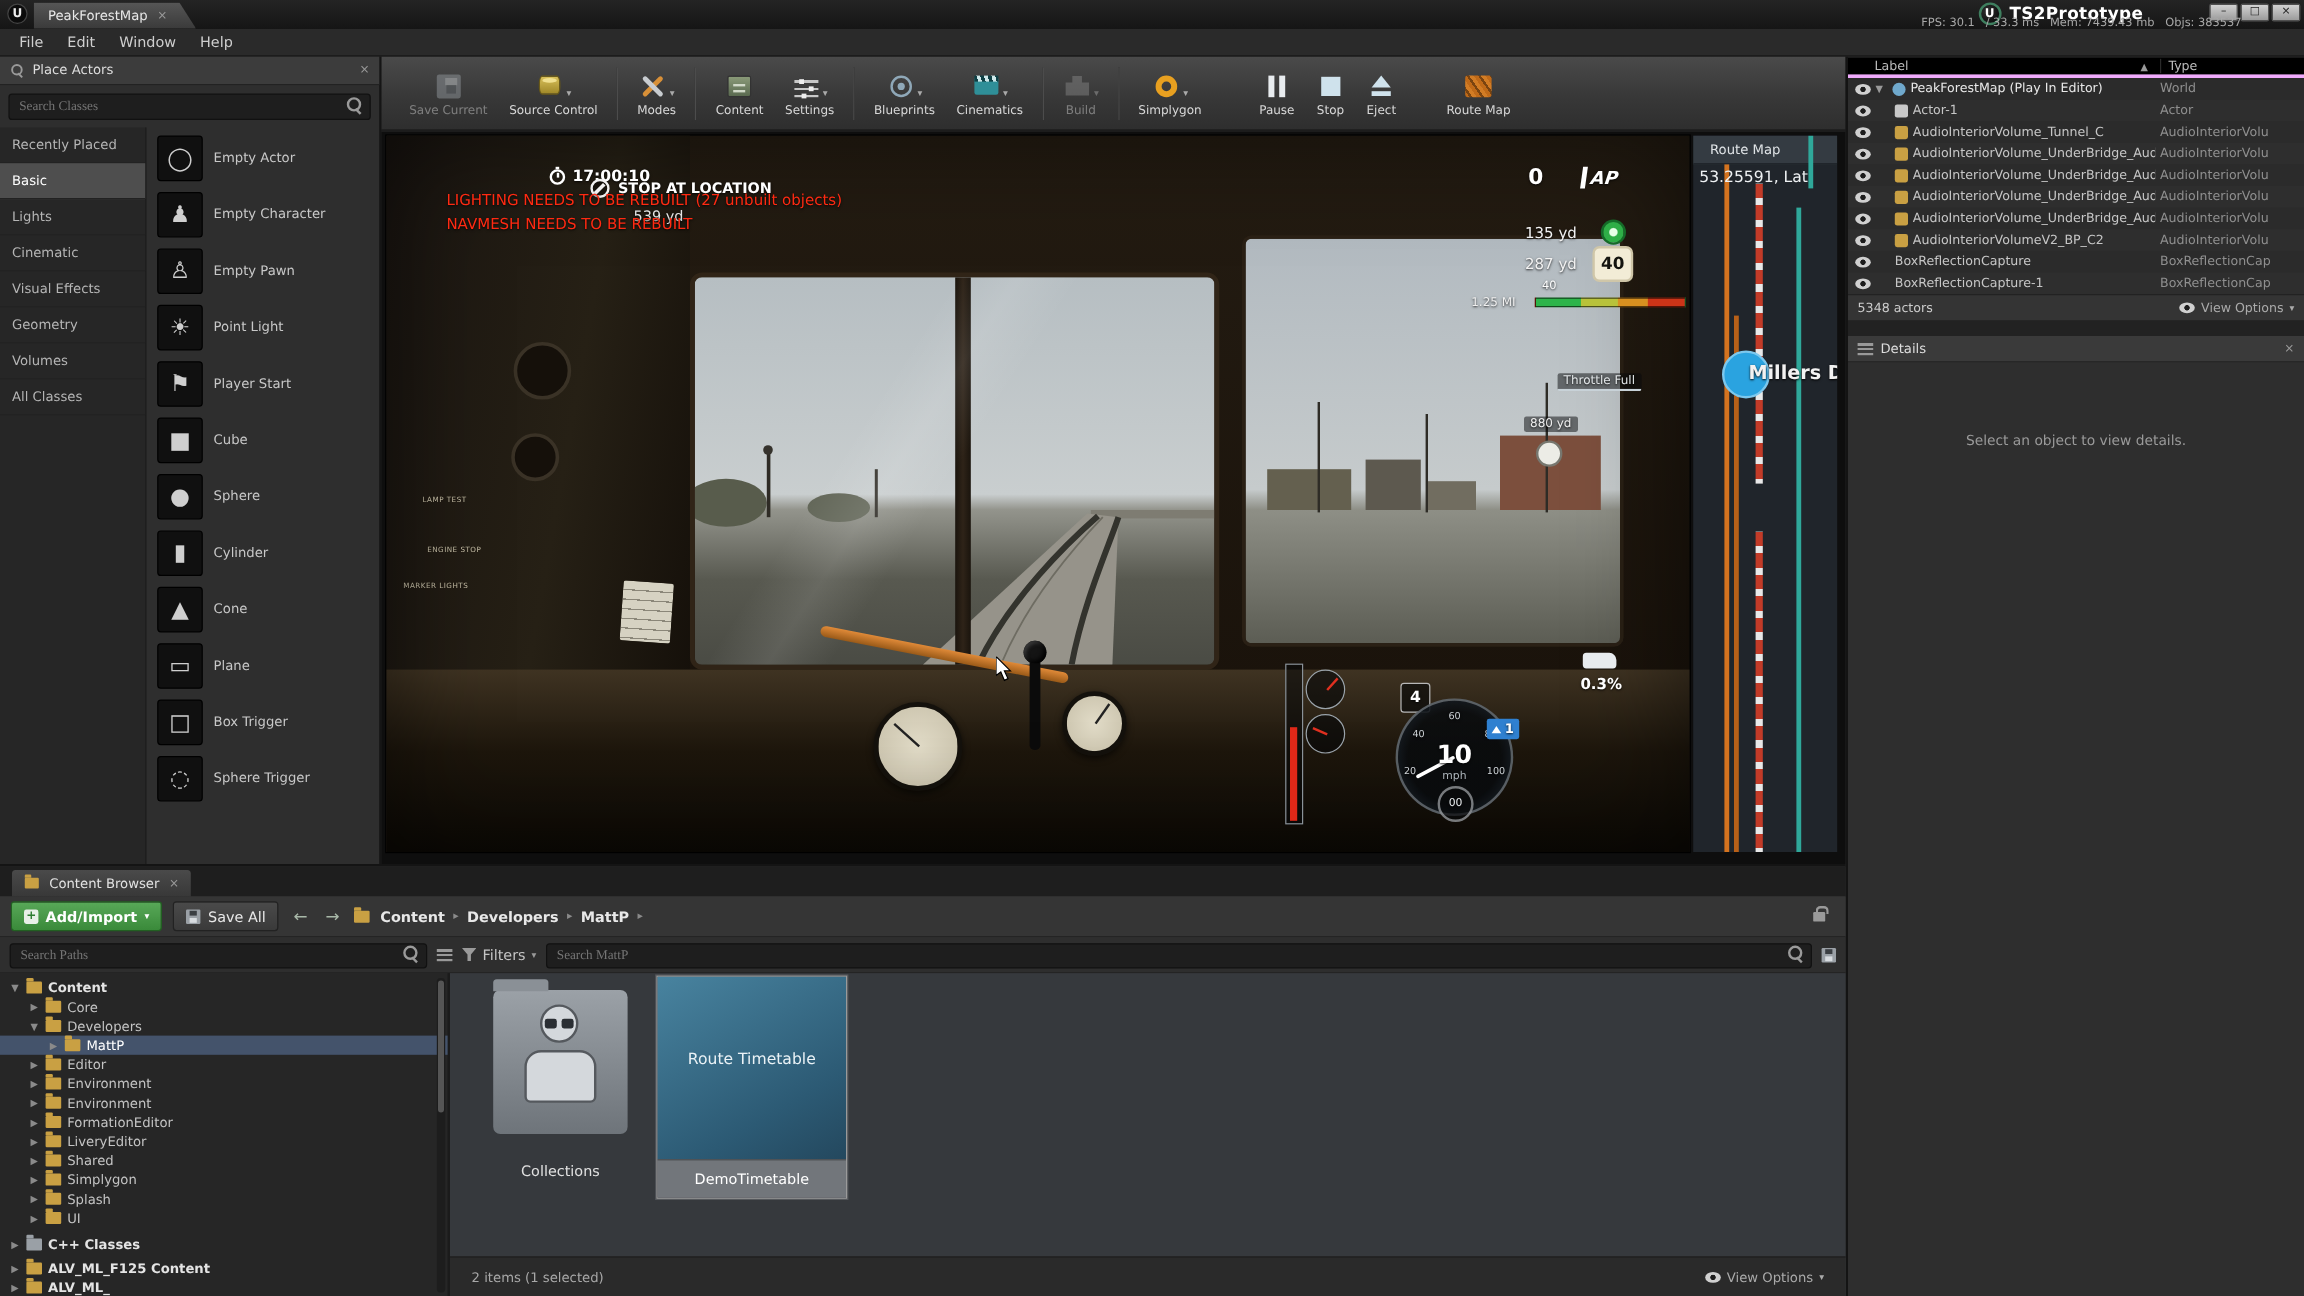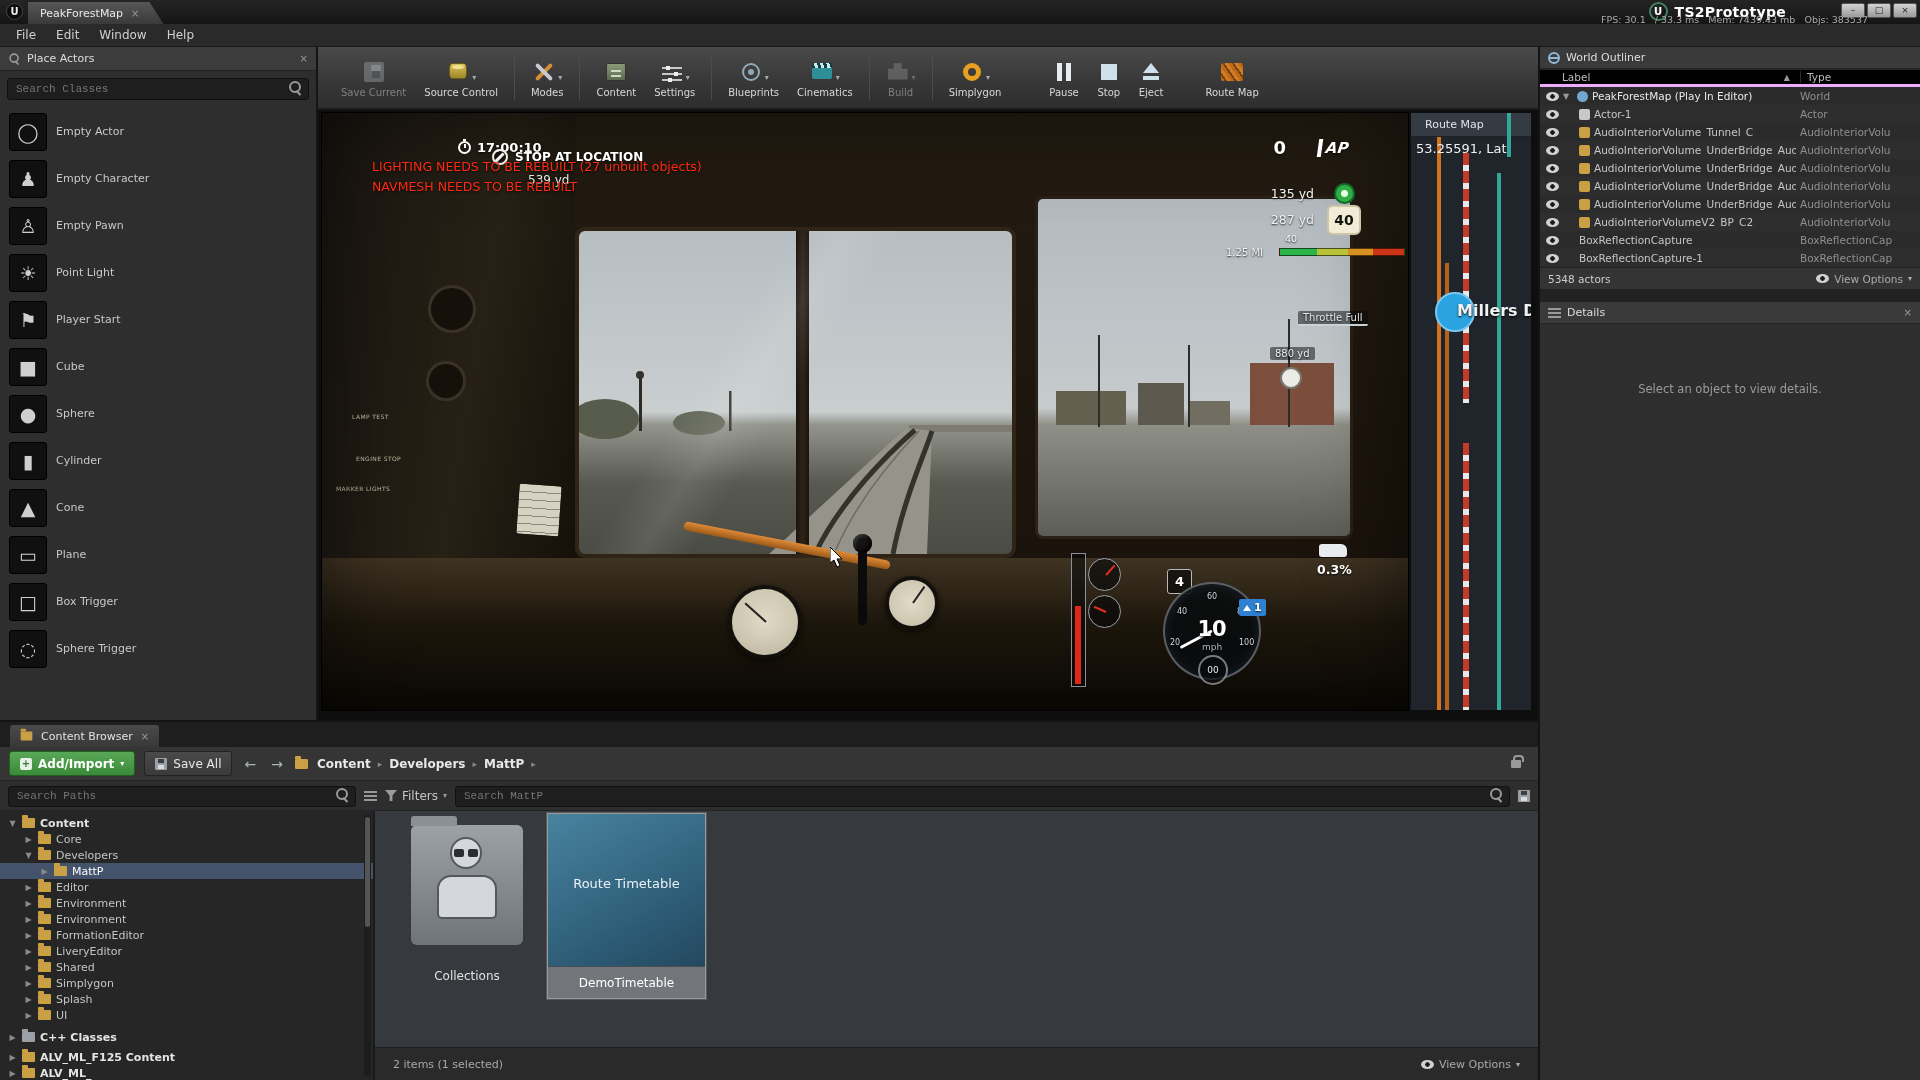--- a/index.html
+++ b/index.html
@@ -1,18 +1,18 @@
 <!DOCTYPE html>
 <html><head>
 <meta charset="utf-8">
 <style>
   *{box-sizing:border-box;margin:0;padding:0}
   html,body{width:1920px;height:1080px;overflow:hidden}
   body{position:relative;background:#141414;font-family:"DejaVu Sans","Liberation Sans",sans-serif;color:#ccc}
-  input{font-family:Liberation Mono, monospace;outline:none}
+  input{font-family:Liberation Serif, serif;outline:none}
 
   
   #titlebar{position:absolute;left:0;top:0;width:1920px;height:24px;background:linear-gradient(#242424,#151515);z-index:40}
   .ue-dot{position:absolute;left:6px;top:3px;width:17px;height:17px;border-radius:50%;background:#0c0c0c;border:1px solid #444;color:#eee;font-size:10px;font-weight:bold;text-align:center;line-height:15px}
   .tb-tab{position:absolute;left:28px;top:2px;height:22px;padding:0 24px 0 12px;background:linear-gradient(#565656,#3a3a3a);clip-path:polygon(0 0,calc(100% - 14px) 0,100% 100%,0 100%);font-size:11px;color:#e8e8e8;display:flex;align-items:center;gap:8px}
   .xg{color:#999;font-size:10px}
   .brand{position:absolute;right:134px;top:2px;display:flex;align-items:center;gap:7px}
   .brand .logo{width:19px;height:19px;border-radius:50%;background:radial-gradient(circle at 35% 35%,#2e2e2e,#050505);border:2px solid #3f7f5f;color:#fff;font-weight:bold;font-size:10px;line-height:15px;text-align:center}
   .brand .name{font-size:14px;font-weight:bold;color:#fff;letter-spacing:.3px}
   .tb-stats{position:absolute;right:52px;top:14px;display:flex;gap:9px;font-size:9.5px;color:#a8a8a8;white-space:nowrap;z-index:45}
@@ -222,20 +222,30 @@
   <div class="pa-head">
     <span class="ico-search" style="transform:scale(.8)"></span>
     <span>Place Actors</span>
     <span class="xg">×</span>
   </div>
   <div class="pa-search">
     <input placeholder="Search Classes" style="">
     <span class="ico-search in-ico"></span>
   </div>
   <div class="pa-body">
+    <div class="pa-cats">
+      <div class="pa-cat">Recently Placed</div>
+      <div class="pa-cat sel">Basic</div>
+      <div class="pa-cat">Lights</div>
+      <div class="pa-cat">Cinematic</div>
+      <div class="pa-cat">Visual Effects</div>
+      <div class="pa-cat">Geometry</div>
+      <div class="pa-cat">Volumes</div>
+      <div class="pa-cat">All Classes</div>
+    </div>
     <div class="pa-items">
       <div class="pa-item">
           <span class="pa-ibox">◯</span>
           <span class="lbl">Empty Actor</span>
         </div>
       <div class="pa-item">
           <span class="pa-ibox">♟</span>
           <span class="lbl">Empty Character</span>
         </div>
       <div class="pa-item">
@@ -495,24 +505,20 @@
     <div class="rm-line" style="left:52px;top:330px;height:267px;width:6px;background:repeating-linear-gradient(180deg,#c23b28 0 12px,#e8e8e8 12px 18px)"></div>
     <div class="rm-line" style="left:86px;top:60px;bottom:0;width:4px;background:#2fa89a"></div>
     <div class="rm-line" style="left:96px;top:0;height:44px;width:4px;background:#2fa89a"></div>
     <div class="rm-line" style="left:5px;top:28px;font-size:13px;color:#eef1f3;white-space:nowrap">53.25591, Lat</div>
     <div class="rm-line" style="left:24px;top:179px;width:40px;height:40px;border-radius:50%;background:#2aa3e0;border:2px solid #7cc8ee"></div>
     <div class="rm-line" style="left:46px;top:188px;font-size:16px;font-weight:bold;color:#f2f2f2;white-space:nowrap;text-shadow:0 1px 2px #000">Millers D</div>
   </div>
 </div>
 
 <div id="right-panel">
-  <div class="p-strip">
-    <span class="ico-globe"></span>
-    <span>World Outliner</span>
-  </div>
   <div class="wo-colhead">
     <span class="cl">
         <span>Label</span>
         <span class="sort">▲</span>
       </span>
     <span class="ct">Type</span>
   </div>
   <div class="wo-rows">
     <div class="wo-row">
         <span class="eye"></span>

